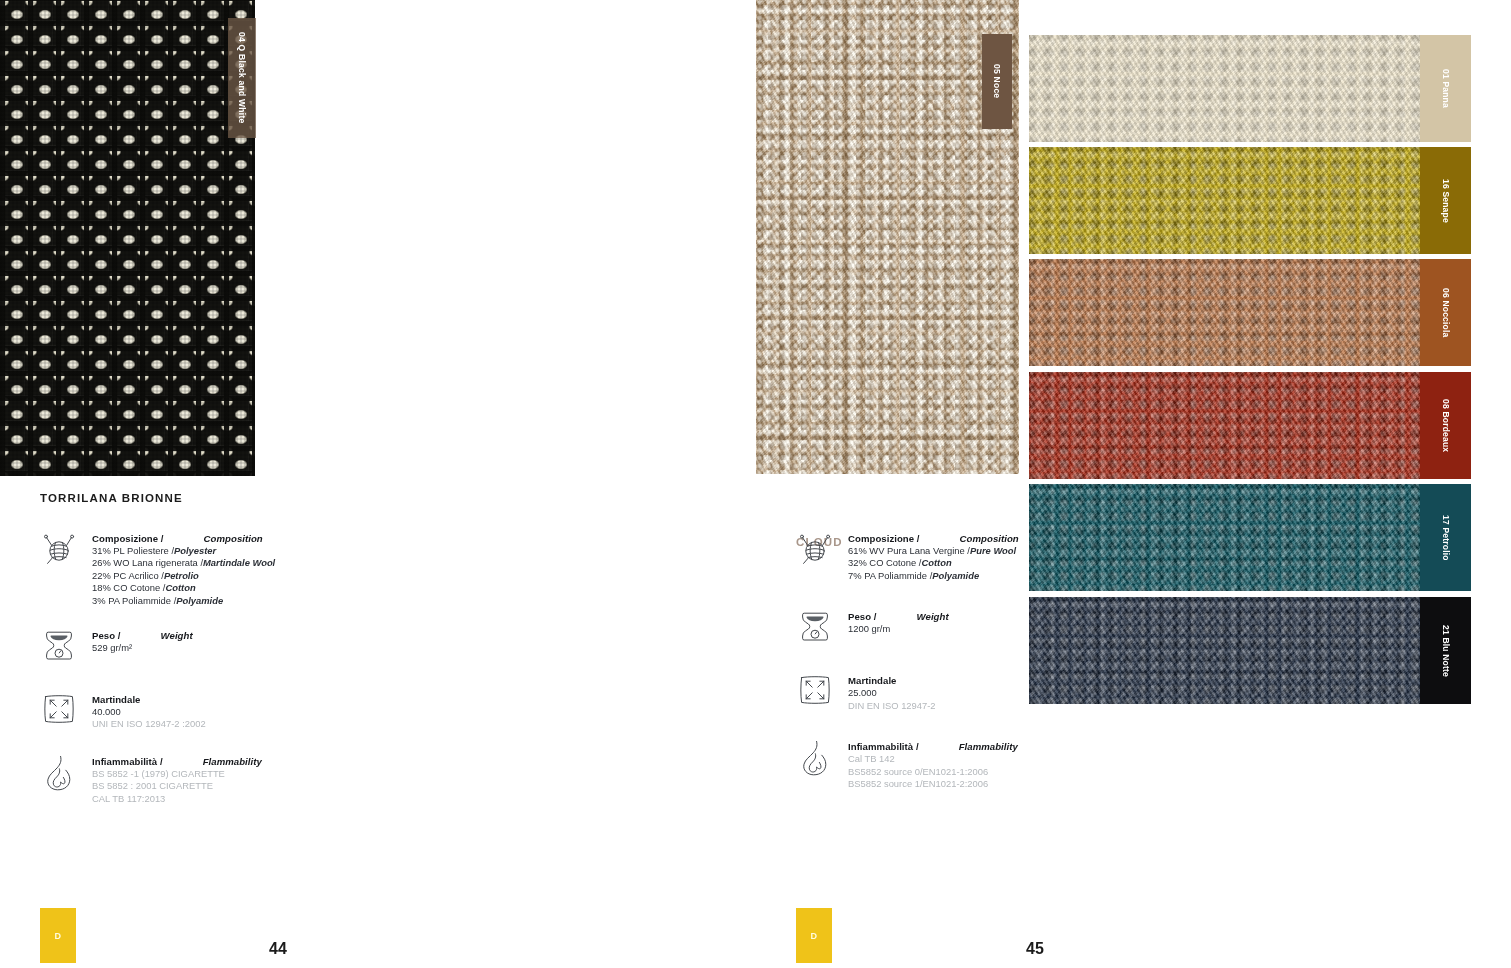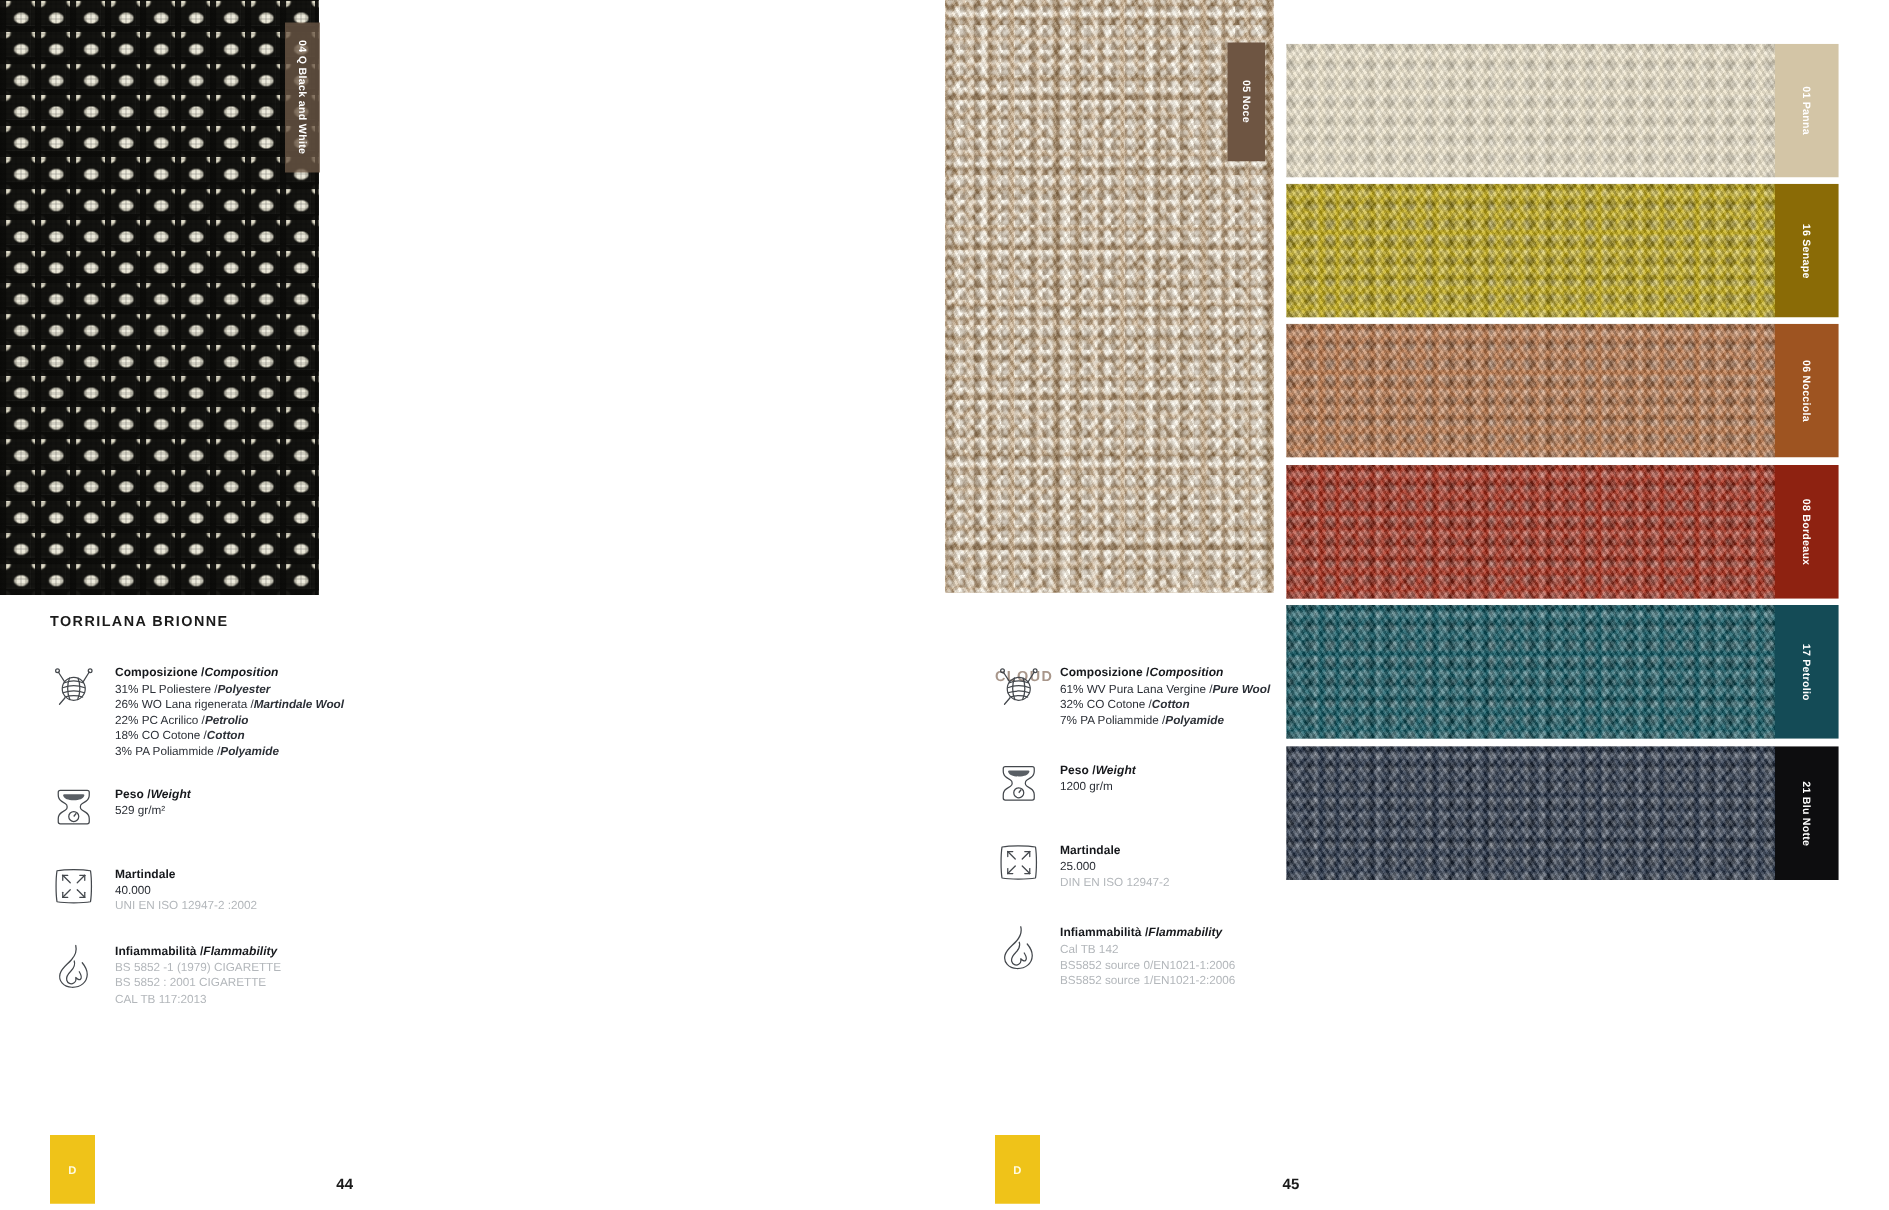--- a/index.html
+++ b/index.html
@@ -29,21 +29,21 @@
     color: #fffbe0;
     font-size: 9px;
     font-weight: bold;
     letter-spacing: .4px;
     display: flex;
     align-items: center;
     justify-content: center;
   }
   .page-number {
     position: absolute;
-    font-size: 12px;
+    font-size: 16px;
     font-weight: bold;
     color: #1b1b1b;
     letter-spacing: .2px;
   }
 
   
   .hero-left {
     position: absolute;
     left: 0;
     top: 0;
@@ -136,21 +136,21 @@
   .spec-icon svg { display: block; }
   .spec-body { padding-top: 2px; }
   .spec-head {
     font-size: 9.6px;
     font-weight: bold;
     color: #16181c;
     letter-spacing: .05px;
     line-height: 13px;
     white-space: nowrap;
   }
-  .spec-head i { font-style: italic; }
+  .spec-head i { font-style: italic; margin-left: 40px; }
   .spec-line {
     font-size: 9.4px;
     color: #2b2f36;
     line-height: 12.4px;
     white-space: nowrap;
   }
   .spec-line i { font-style: italic; font-weight: bold; }
   .spec-line.grey { color: #b3b7bb; }
 
   

